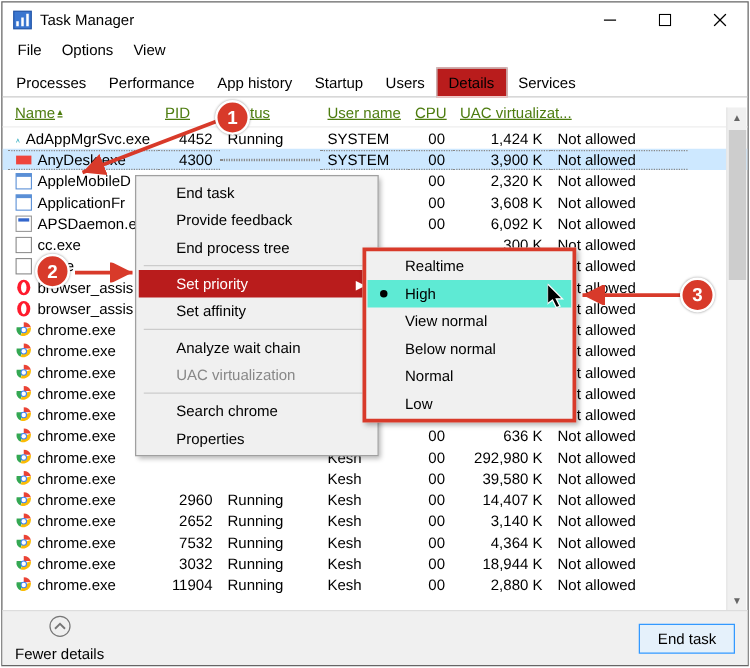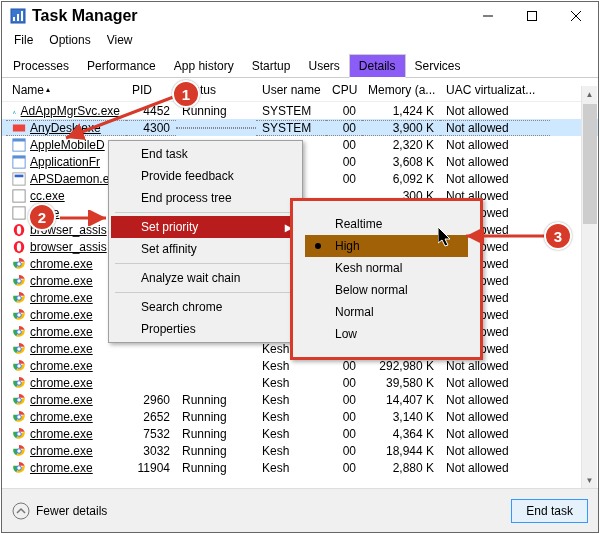--- a/index.html
+++ b/index.html
@@ -2,72 +2,72 @@
 <html><head>
 <meta charset="utf-8">
 <style>
 * { box-sizing: border-box; margin: 0; padding: 0; }
 body { font-family: "Segoe UI", Tahoma, sans-serif; font-size: 12px; background: #fff; color: #000; width: 600px; height: 534px; overflow: hidden; position: relative; }
 
 .window { border: 1px solid #666; width: 598px; height: 532px; position: relative; background: #fff; margin: 1px; }
 
 .titlebar { height: 28px; display: flex; align-items: center; padding: 0 0 0 8px; }
 .titlebar .icon { width: 16px; height: 16px; margin-right: 6px; }
-.titlebar .title { font-size: 16px; flex: 0 0 auto; font-weight: bold; }
+.titlebar .title { font-size: 12px; flex: 0 0 auto; }
 .titlebar .spacer { flex: 1; }
 .titlebar .winbtn { width: 44px; height: 28px; display: flex; align-items: center; justify-content: center; }
 .titlebar .winbtn svg { stroke: #000; stroke-width: 1; }
 
 .menubar { height: 20px; display: flex; align-items: center; padding: 0 4px; }
 .menubar .mitem { padding: 2px 8px; }
 
 .tabs { display: flex; align-items: center; padding: 4px 2px 0 2px; border-bottom: 1px solid #ccc; }
 .tabs .tab { padding: 4px 9px; font-size: 12px; color: #000; position: relative; white-space: nowrap; }
-.tabs .tab.active { border: 1px solid #ccc; border-bottom: 1px solid #fff; background: #8b5cf6; margin-bottom: -1px; }
-
-.headers { display: flex; align-items: center; height: 24px; font-size: 12px; color: #000000; padding: 0 4px; border-bottom: 1px solid #eee; }
+.tabs .tab.active { border: 1px solid #ccc; border-bottom: 1px solid #fff; background: #b91c1c; margin-bottom: -1px; }
+
+.headers { display: flex; align-items: center; height: 24px; font-size: 12px; color: #4d7c0f; padding: 0 4px; border-bottom: 1px solid #eee; text-decoration: underline; }
 .headers .hcol { padding: 4px 6px; white-space: nowrap; overflow: hidden; text-overflow: ellipsis; }
 .col-name { width: 120px; }
 .col-pid { width: 50px; text-align: right; }
 .col-status { width: 80px; }
 .col-user { width: 70px; }
 .col-cpu { width: 36px; text-align: right; }
 .col-mem { width: 78px; text-align: right; }
 .col-uac { width: 110px; }
 .headers .hcol { display: flex; align-items: center; gap: 2px; }
 .sort-caret { font-size: 8px; }
 
 .rows { overflow: hidden; }
 .row { display: flex; align-items: center; height: 17px; font-size: 12px; padding: 0 4px; }
 .row .cell { padding: 0 6px; white-space: nowrap; overflow: hidden; text-overflow: ellipsis; }
 .row.selected { background: #cde8ff; }
 .row.selected .cell { border-top: 1px dotted #888; border-bottom: 1px dotted #888; }
 .picon { width: 14px; height: 14px; margin-right: 4px; display: inline-block; vertical-align: middle; }
-.cname { display: flex; align-items: flex-end; text-decoration: underline; }
+.cname { display: flex; align-items: flex-end; }
 
 .footer { position: absolute; bottom: 0; left: 0; right: 0; height: 44px; border-top: 1px solid #ddd; display: flex; align-items: center; padding: 0 10px; background: #f0f0f0; }
-.footer .fewer { display: flex; align-items: center; gap: 6px; }
+.footer .fewer { display: flex; align-items: center; gap: 6px; flex-direction: column; }
 .footer .spacer { flex: 1; }
 .footer .endbtn { border: 1px solid #39f; background: #e5f1fb; padding: 4px 14px; font-size: 12px; }
 
 .scrollbar { position: absolute; right: 1px; top: 84px; bottom: 44px; width: 16px; background: #f0f0f0; border-left: 1px solid #e5e5e5; display: flex; flex-direction: column; align-items: center; }
 .scrollbar .sarrow { height: 16px; width: 100%; display:flex; align-items:center; justify-content:center; font-size:8px; color:#666;}
 .scrollbar .sthumb { width: 14px; background: #cdcdcd; height: 120px; margin-top: 2px; }
 
 
 .ctxmenu { position: absolute; background: #f0f0f0; border: 1px solid #a0a0a0; box-shadow: 2px 2px 4px rgba(0,0,0,0.3); padding: 2px; }
 .ctxmenu .citem { padding: 4px 60px 4px 30px; font-size: 12px; white-space: nowrap; position: relative; }
 .ctxmenu .citem.hover { background: #b91c1c; color: #fff; }
 .ctxmenu .citem.disabled { color: #888; }
 .ctxmenu .sep { height: 1px; background: #ccc; margin: 3px 4px; }
 .ctxmenu .arrow { position: absolute; right: 8px; top: 6px; font-size: 10px; }
 
-.submenu { position: absolute; background: #f0f0f0; border: 3px solid #d83a2a; padding: 12px; box-shadow: 2px 2px 4px rgba(0,0,0,0.3); }
+.submenu { position: absolute; background: #f0f0f0; border: 3px solid #d83a2a; padding: 1px; box-shadow: 2px 2px 4px rgba(0,0,0,0.3); }
 .submenu .sitem { padding: 4px 60px 4px 30px; font-size: 12px; white-space: nowrap; position: relative; }
-.submenu .sitem.hover { background: #a16207; }
+.submenu .sitem.hover { background: #5eead4; }
 .submenu .bullet { position: absolute; left: 10px; top: 8px; width: 6px; height: 6px; background: #000; border-radius: 50%; }
 
 
 .badge { position: absolute; width: 28px; height: 28px; background: #d83a2a; color: #fff; border-radius: 50%; display: flex; align-items: center; justify-content: center; font-weight: bold; font-size: 15px; border: 2px solid #fff; box-shadow: 0 0 2px rgba(0,0,0,0.4); z-index: 99; }
 
 .arrowline { position: absolute; z-index: 98; pointer-events: none; }
 
 .cursor { position: absolute; z-index: 100; pointer-events: none; }
 </style>
 </head>
@@ -121,21 +121,20 @@
     <div class="hcol col-name">
         <span>Name</span>
         <span class="sort-caret">▴</span>
       </div>
     <div class="hcol col-pid">PID</div>
     <div class="hcol col-status">
         <span style="overflow:hidden;text-overflow:ellipsis;">Status</span>
       </div>
     <div class="hcol col-user">User name</div>
     <div class="hcol col-cpu">CPU</div>
-    <div class="hcol col-mem">Memory (a...</div>
     <div class="hcol col-uac">UAC virtualizat...</div>
   </div>
 
   <div class="rows" id="rows">
       <div class="row">
     <div class="cell col-name cname">
           <span class="picon"><svg viewBox="0 0 16 16">
               <path d="M3 14 L8 2 L13 14 L11 14 L8 6 L5 14 Z" fill="#17a2b8"></path>
             </svg></span>
           <span>AdAppMgrSvc.exe</span>
@@ -535,29 +534,30 @@
 
 <div class="ctxmenu" id="ctxmenu" style="left:108px; top:140px;">
     <div class="citem">End task</div>
     <div class="citem">Provide feedback</div>
     <div class="citem">End process tree</div>
     <div class="sep"></div>
     <div class="citem hover">Set priority<span class="arrow">▶</span></div>
     <div class="citem">Set affinity</div>
     <div class="sep"></div>
     <div class="citem">Analyze wait chain</div>
+    <div class="citem disabled">UAC virtualization</div>
     <div class="sep"></div>
     <div class="citem">Search chrome</div>
     <div class="citem">Properties</div>
   </div>
 
 <div class="submenu" id="submenu" style="left:290px; top:198px;">
     <div class="sitem">Realtime</div>
     <div class="sitem hover">High<span class="bullet"></span></div>
-    <div class="sitem">Kesh normal</div>
+    <div class="sitem">View normal</div>
     <div class="sitem">Below normal</div>
     <div class="sitem">Normal</div>
     <div class="sitem">Low</div>
   </div>
 
 <div class="badge" style="left:172px; top:80px;">1</div>
 <div class="badge" style="left:28px; top:203px;">2</div>
 <div class="badge" style="left:544px; top:222px;">3</div>
 
 <svg class="arrowline" style="left:58px; top:88px;" width="130" height="60">

